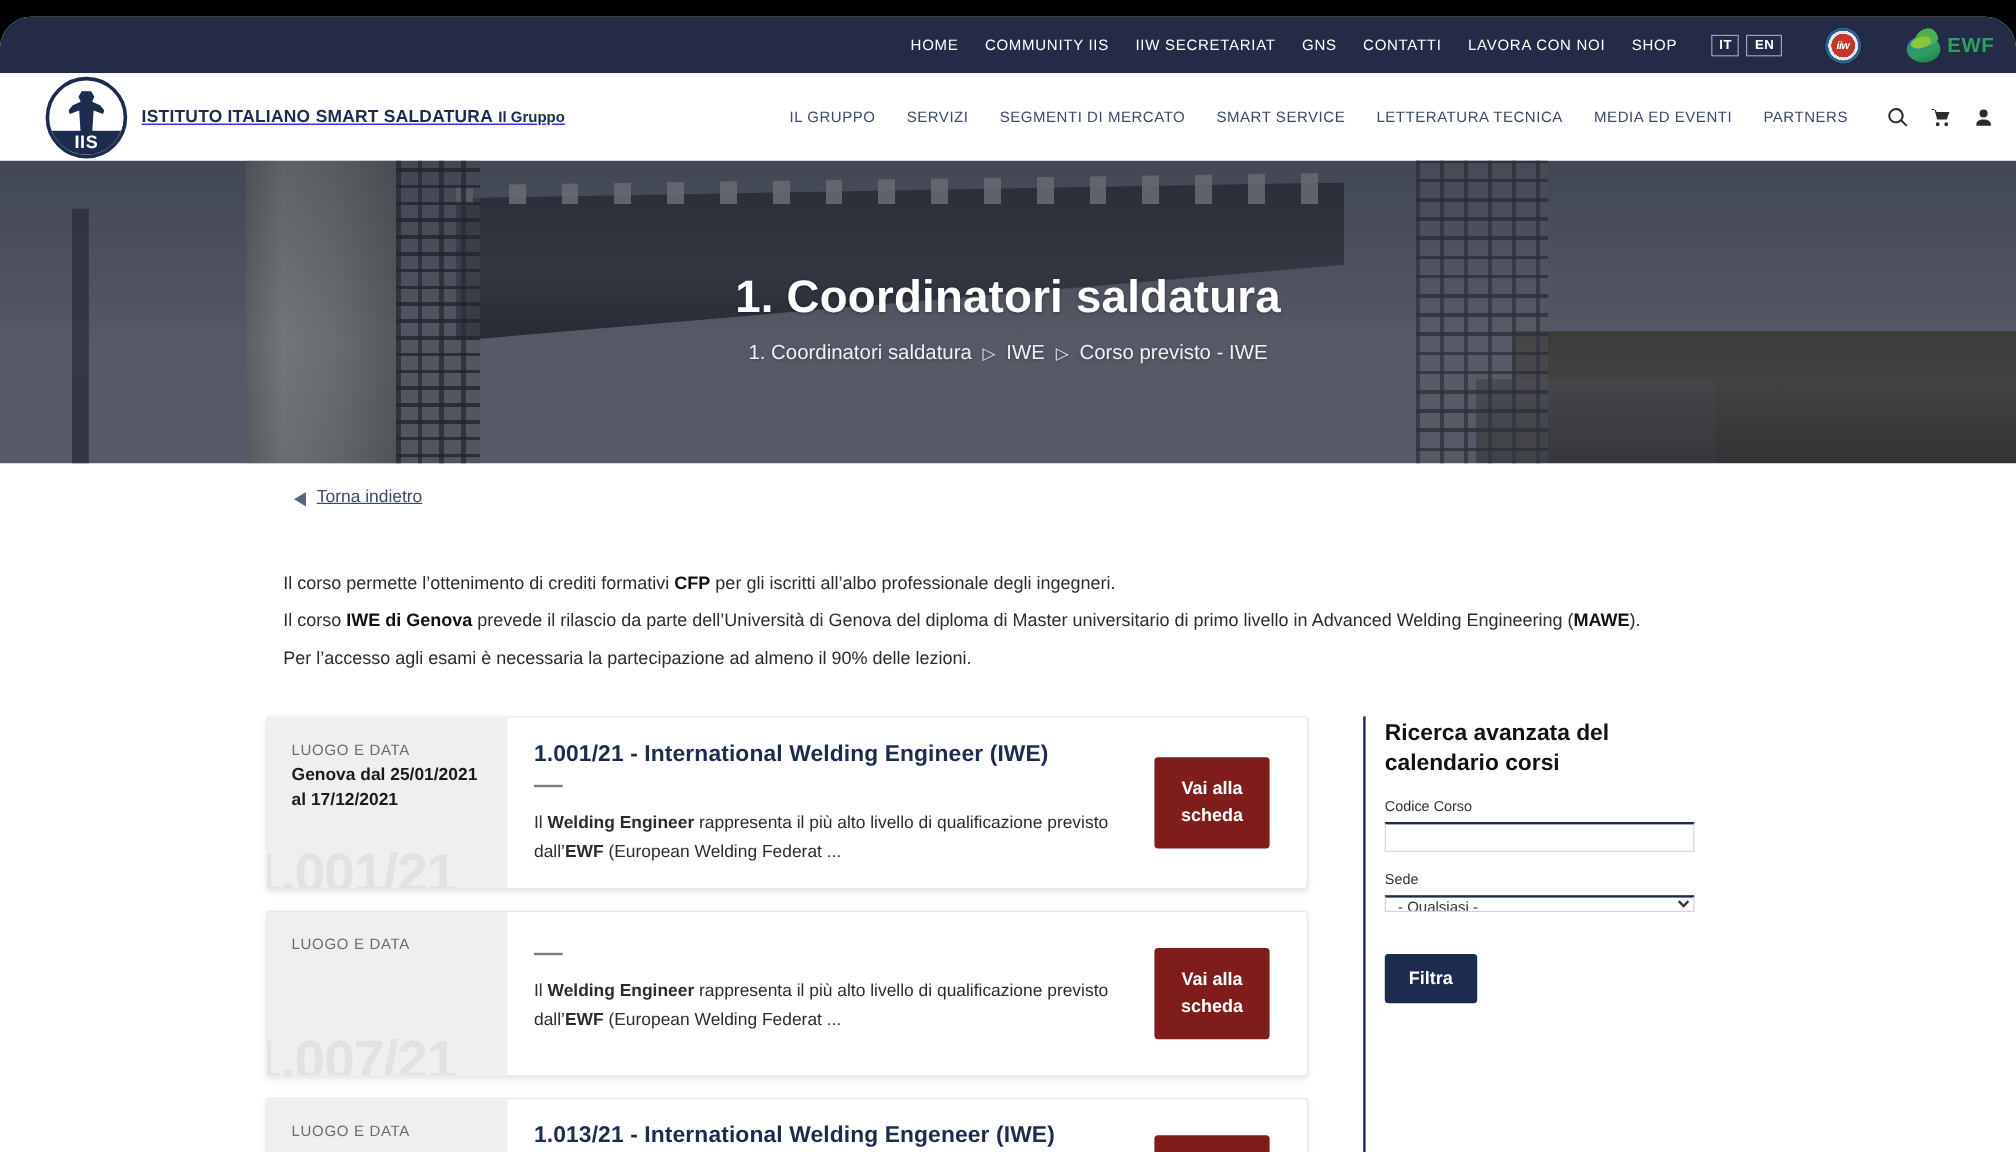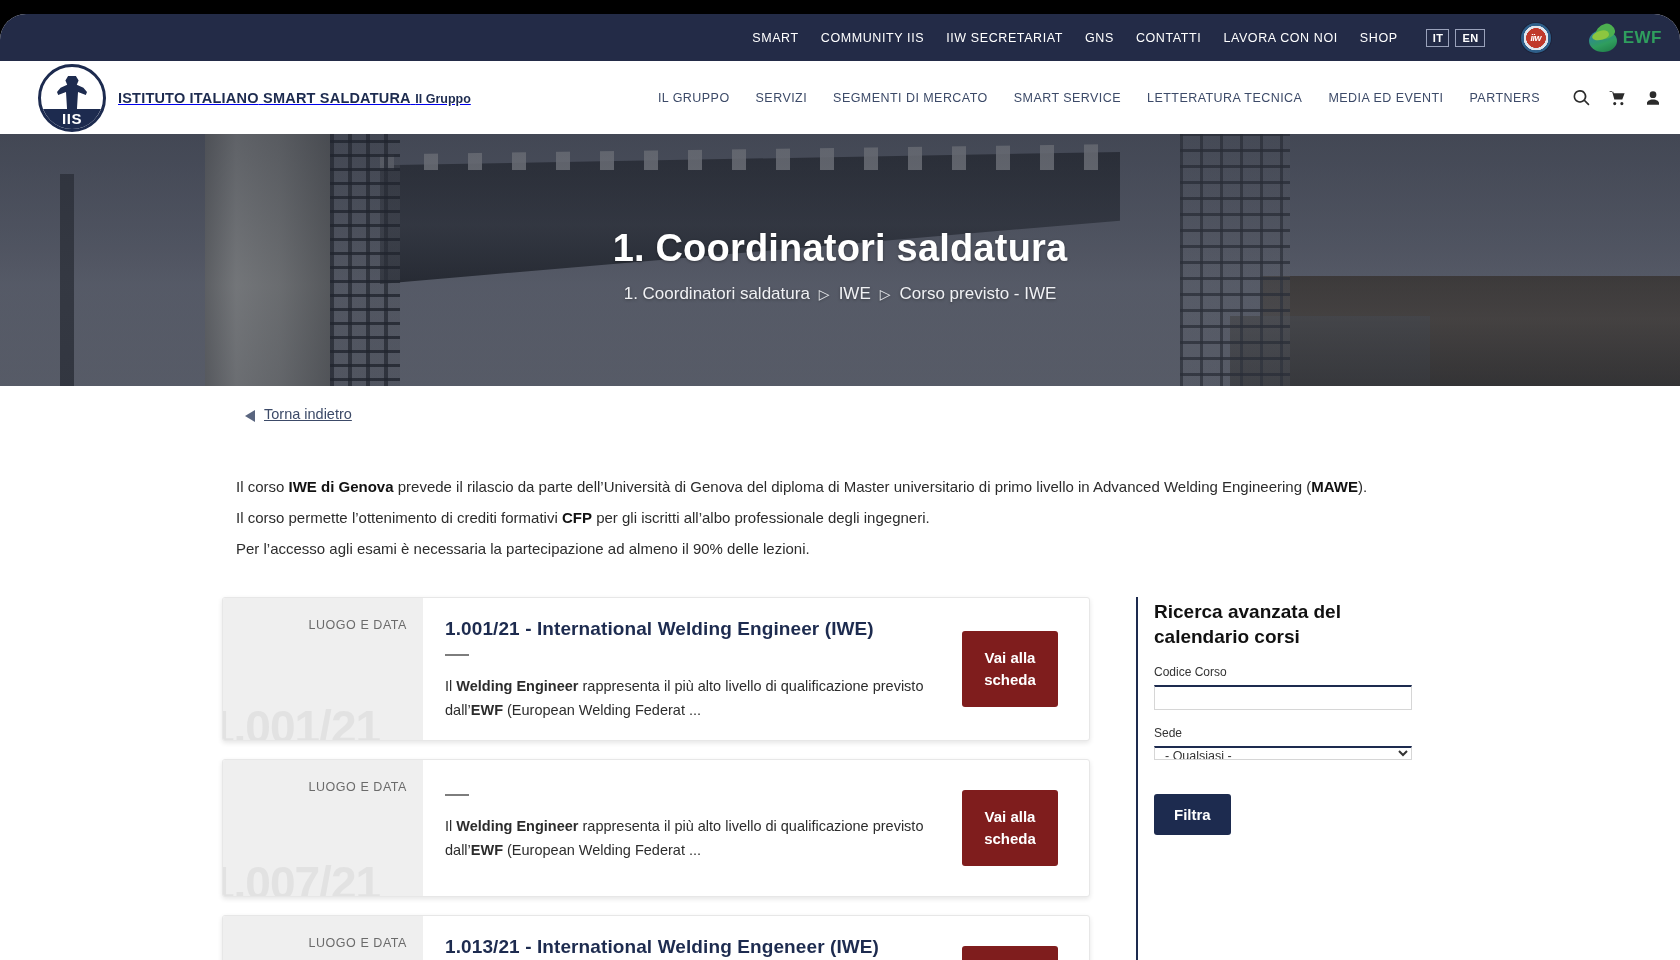--- a/index.html
+++ b/index.html
@@ -233,21 +233,20 @@
     margin-bottom: 18px;
     min-height: 138px;
     overflow: hidden;
   }
   .card-side {
     width: 200px; flex: none;
     background: #efefef;
     padding: 20px 16px 10px 20px;
     position: relative;
     overflow: hidden;
-    text-align: right;
   }
   .card-side .lbl {
     color: #6b6b6b; font-size: 12.5px; letter-spacing: .55px; margin-bottom: 4px;
     position: relative; z-index: 2;
   }
   .card-side .place {
     color: #1a1a1a; font-size: 14.5px; font-weight: bold; line-height: 21px;
     position: relative; z-index: 2;
   }
   .card-side .wm {
@@ -294,21 +293,21 @@
     padding: 12px 20px; border-radius: 3px; cursor: pointer;
   }
 </style>
 </head>
 <body>
 
 <div class="page">
 
   <div class="topbar">
     <nav class="topnav">
-      <a href="#">SMART</a>
+      <a href="#">HOME</a>
       <a href="#">COMMUNITY IIS</a>
       <a href="#">IIW SECRETARIAT</a>
       <a href="#">GNS</a>
       <a href="#">CONTATTI</a>
       <a href="#">LAVORA CON NOI</a>
       <a href="#">SHOP</a>
       <span class="lang-wrap">
         <span class="langbox">IT</span>
         <span class="langbox">EN</span>
       </span>
@@ -393,32 +392,33 @@
   </div>
 
   <div class="content">
 
     <a class="back" href="#">
       <span class="tri"></span>
       <span>Torna indietro</span>
     </a>
 
     <div class="intro">
+      <p><span>Il corso permette l’ottenimento di crediti formativi </span><b>CFP</b><span> per gli iscritti all’albo professionale degli ingegneri.</span></p>
       <p><span>Il corso </span><b>IWE di Genova</b><span> prevede il rilascio da parte dell’Università di Genova del diploma di Master universitario di primo livello in Advanced Welding Engineering (</span><b>MAWE</b><span>).</span></p>
-      <p><span>Il corso permette l’ottenimento di crediti formativi </span><b>CFP</b><span> per gli iscritti all’albo professionale degli ingegneri.</span></p>
       <p>Per l’accesso agli esami è necessaria la partecipazione ad almeno il 90% delle lezioni.</p>
     </div>
 
     <div class="layout">
 
       <div class="cards">
 
         <div class="card">
           <div class="card-side">
             <div class="lbl">LUOGO E DATA</div>
+            <div class="place">Genova dal 25/01/2021 al 17/12/2021</div>
             <div class="wm">1.001/21</div>
           </div>
           <div class="card-main">
             <h3>1.001/21 - International Welding Engineer (IWE)</h3>
             <div class="dash"></div>
             <p><span>Il </span><b>Welding Engineer</b><span> rappresenta il più alto livello di qualificazione previsto dall’</span><b>EWF</b><span> (European Welding Federat ...</span></p>
           </div>
           <div class="card-cta">
             <button class="btn-dark">Vai alla scheda</button>
           </div>

